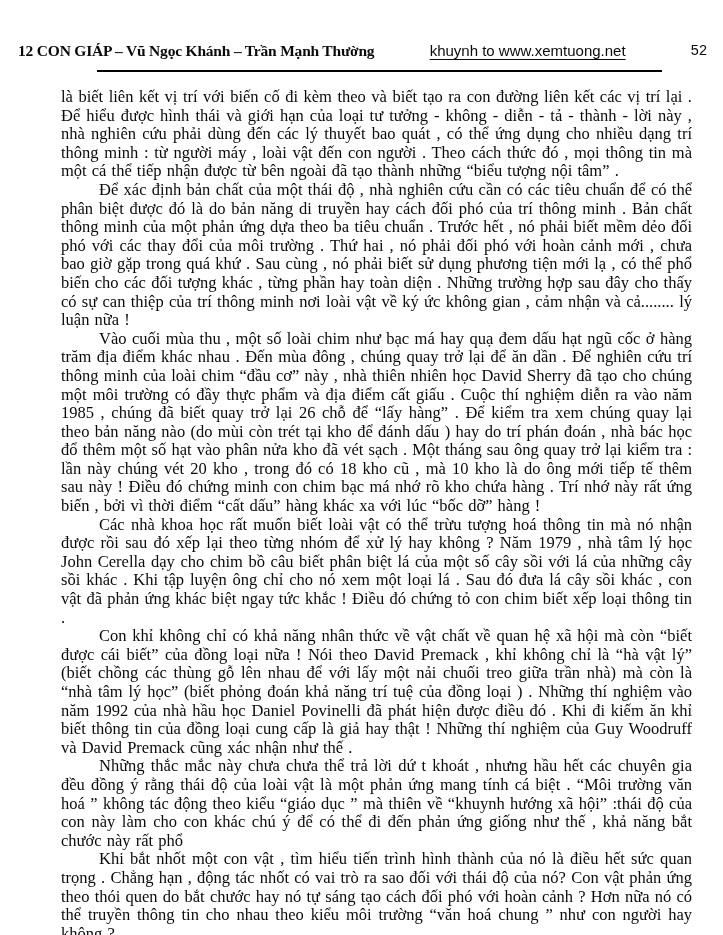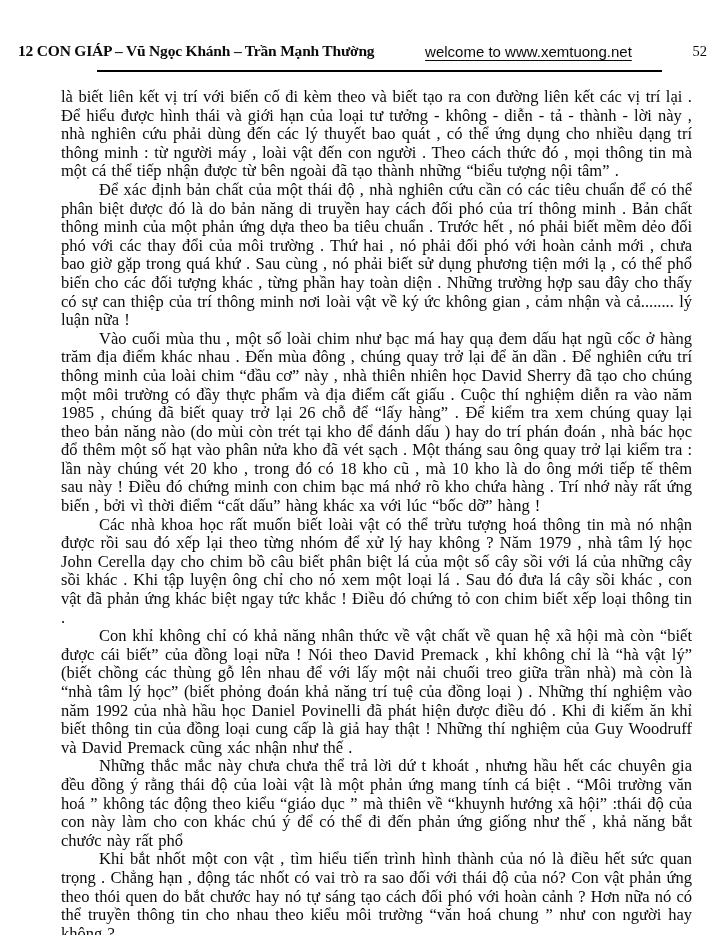--- a/index.html
+++ b/index.html
@@ -15,40 +15,40 @@
     overflow: hidden;
     font-family: "Liberation Serif", serif;
     color: #0a0a0a;
   }
   .header {
     position: absolute;
     top: 42px;
     left: 18px;
     right: 16px;
     display: flex;
-    align-items: flex-end;
+    align-items: flex-start;
     justify-content: space-between;
     white-space: nowrap;
   }
   .book-title {
     font-family: "Liberation Serif", serif;
     font-weight: bold;
     font-size: 15.5px;
     letter-spacing: -0.2px;
   }
   .site-link {
     font-family: "Liberation Sans", sans-serif;
     font-size: 15px;
     text-decoration: underline;
     text-underline-offset: 3px;
     margin-left: 30px;
     margin-right: 40px;
   }
   .page-number {
-    font-family: Liberation Serif, serif;
+    font-family: Liberation Sans, sans-serif;
     font-size: 14.5px;
   }
   .header-rule {
     position: absolute;
     top: 70px;
     left: 97px;
     width: 565px;
     height: 0;
     border-top: 2px solid #000000;
   }
@@ -70,21 +70,21 @@
     font-family: Liberation Serif, serif;
   }
 </style>
 </head>
 <body>
 
 <div class="page">
 
   <div class="header">
     <span class="book-title">12 CON GIÁP – Vũ Ngọc Khánh – Trần Mạnh Thường</span>
-    <span class="site-link">welcome to www.xemtuong.net</span>
+    <span class="site-link">khuynh to www.xemtuong.net</span>
     <span class="page-number">52</span>
   </div>
 
   <div class="header-rule"></div>
 
   <div class="page-text">
       <p class="para">là biết liên kết vị trí với biến cố đi kèm theo và biết tạo ra con đường liên kết các vị trí lại . Để hiểu được hình thái và giới hạn của loại tư tưởng - không - diễn - tả - thành - lời này , nhà nghiên cứu phải dùng đến các lý thuyết bao quát , có thể ứng dụng cho nhiều dạng trí thông minh  : từ người máy , loài vật đến con người . Theo cách thức đó , mọi thông tin mà một cá thể tiếp nhận được từ bên ngoài đã tạo thành những “biểu tượng nội tâm” .</p>
       <p class="para indent">Để xác định bản chất của một thái độ , nhà nghiên cứu cần có các tiêu chuẩn để có thể phân biệt được đó là do bản năng di truyền hay cách đối phó của trí thông minh . Bản chất thông minh của một phản ứng dựa theo ba tiêu chuẩn . Trước hết , nó phải biết mềm dẻo đối phó với các thay đổi của môi trường . Thứ hai , nó phải đối phó với hoàn cảnh mới , chưa bao giờ gặp trong quá khứ . Sau cùng , nó phải biết sử dụng phương tiện mới lạ , có thể phổ biến cho các đối tượng khác , từng phần hay toàn diện . Những trường hợp sau đây cho thấy có sự can thiệp  của trí thông minh nơi loài vật về ký ức không gian , cảm nhận và cả........ lý luận nữa !</p>
       <p class="para indent">Vào cuối mùa thu , một số loài chim như bạc má hay quạ đem dấu hạt ngũ cốc ở hàng trăm địa điểm khác nhau . Đến mùa đông , chúng quay trở lại để ăn dần . Để nghiên cứu trí thông minh của loài chim “đầu cơ”  này , nhà thiên nhiên học David Sherry đã tạo cho chúng một môi trường có đầy thực phẩm và địa điểm cất giấu . Cuộc thí nghiệm diễn ra vào năm 1985 , chúng đã biết quay trở lại 26 chỗ để “lấy hàng” . Để kiểm tra xem chúng quay lại theo bản năng nào (do mùi còn trét tại kho để đánh dấu ) hay do trí phán đoán , nhà bác học đổ thêm một số hạt vào phân nửa kho đã vét sạch . Một tháng sau ông quay trở lại kiểm tra : lần này chúng vét 20 kho , trong đó có 18 kho cũ , mà 10 kho là do ông mới tiếp tế thêm sau này ! Điều đó chứng minh con chim bạc má nhớ rõ kho chứa hàng . Trí nhớ này rất ứng biến , bởi vì thời điểm “cất dấu” hàng khác xa với lúc “bốc dỡ” hàng !</p>
       <p class="para indent">Các nhà khoa học rất muốn biết loài vật có thể trừu tượng  hoá thông tin mà nó nhận được rồi sau đó xếp lại theo từng nhóm để xử lý hay không ? Năm 1979 , nhà tâm lý học John Cerella dạy cho chim bồ câu biết phân biệt lá của một số cây sồi với lá của những cây sồi khác . Khi tập luyện ông chỉ cho nó xem một loại lá . Sau đó đưa lá cây sồi khác , con vật đã phản ứng khác biệt ngay tức khắc ! Điều đó chứng tỏ con chim biết xếp loại thông tin .</p>

